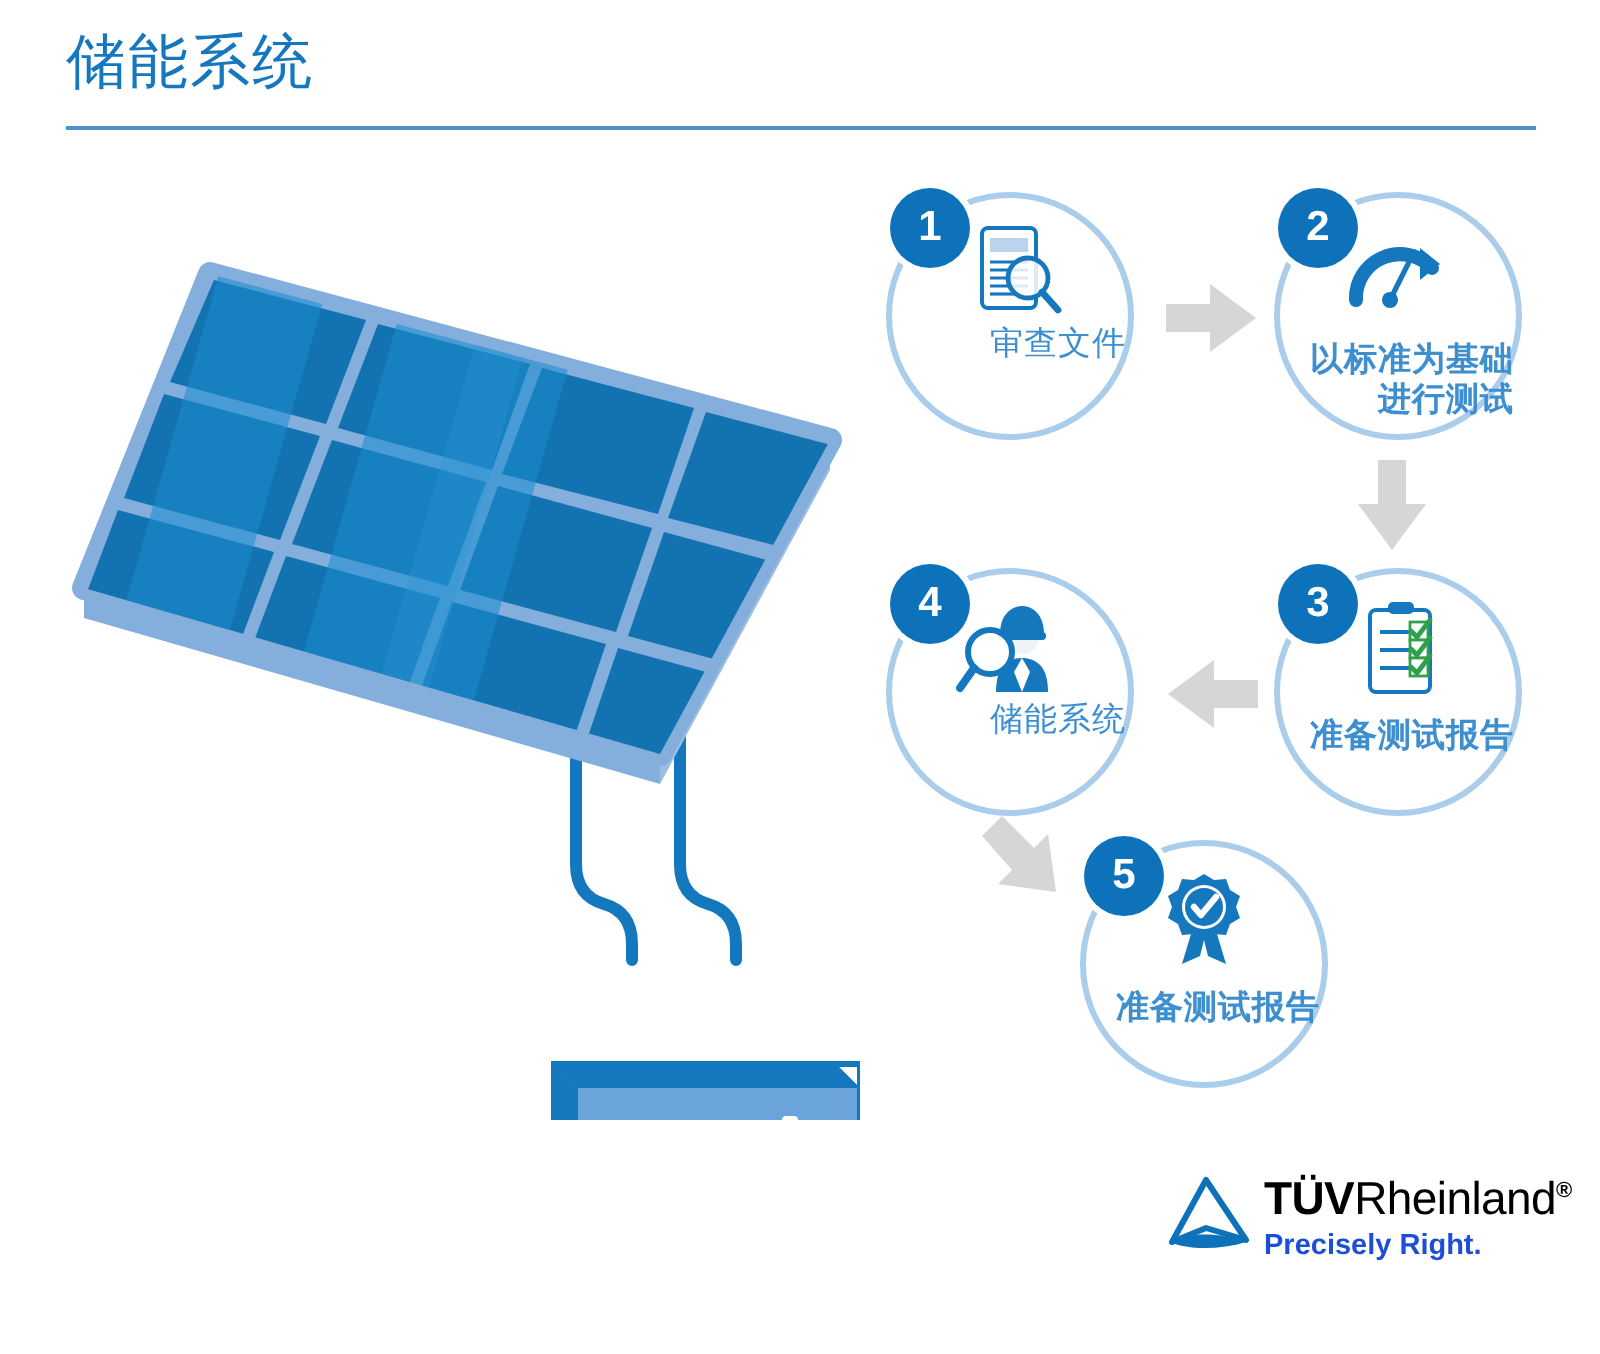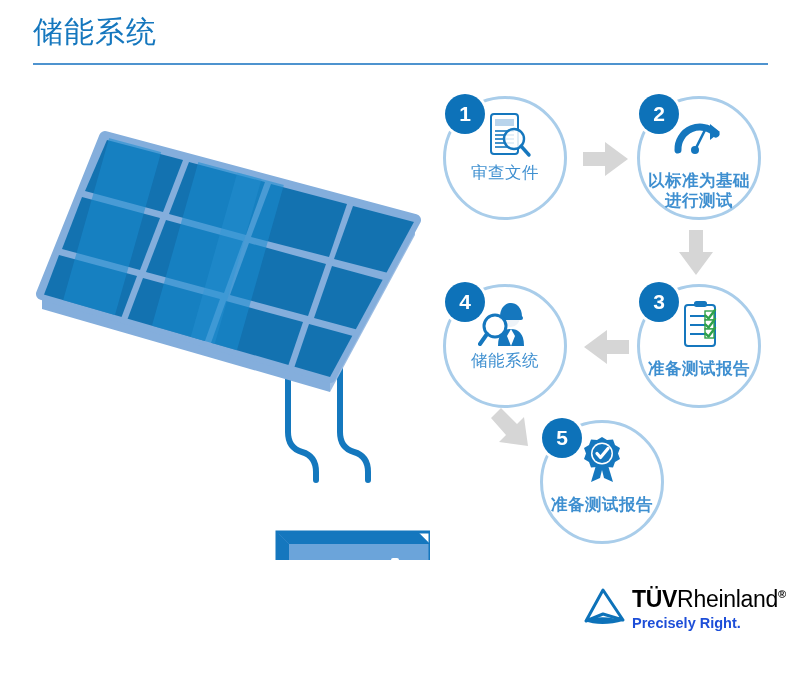--- a/index.html
+++ b/index.html
@@ -93,21 +93,21 @@
     top: 16px;
     width: 54px;
     height: 48px;
     z-index: 2;
   }
   .step-label {
     position: absolute;
     left: 4px;
     right: 4px;
     top: 66px;
-    text-align: center;
+    text-align: right;
     color: #3e8fd0;
     font-size: 16.5px;
     line-height: 20px;
     letter-spacing: 0.5px;
     z-index: 3;
   }
   .step-label.two-line { top: 74px; font-weight: bold; }
 
   
   #step-1 { left: 18px;  top: 8px; }

